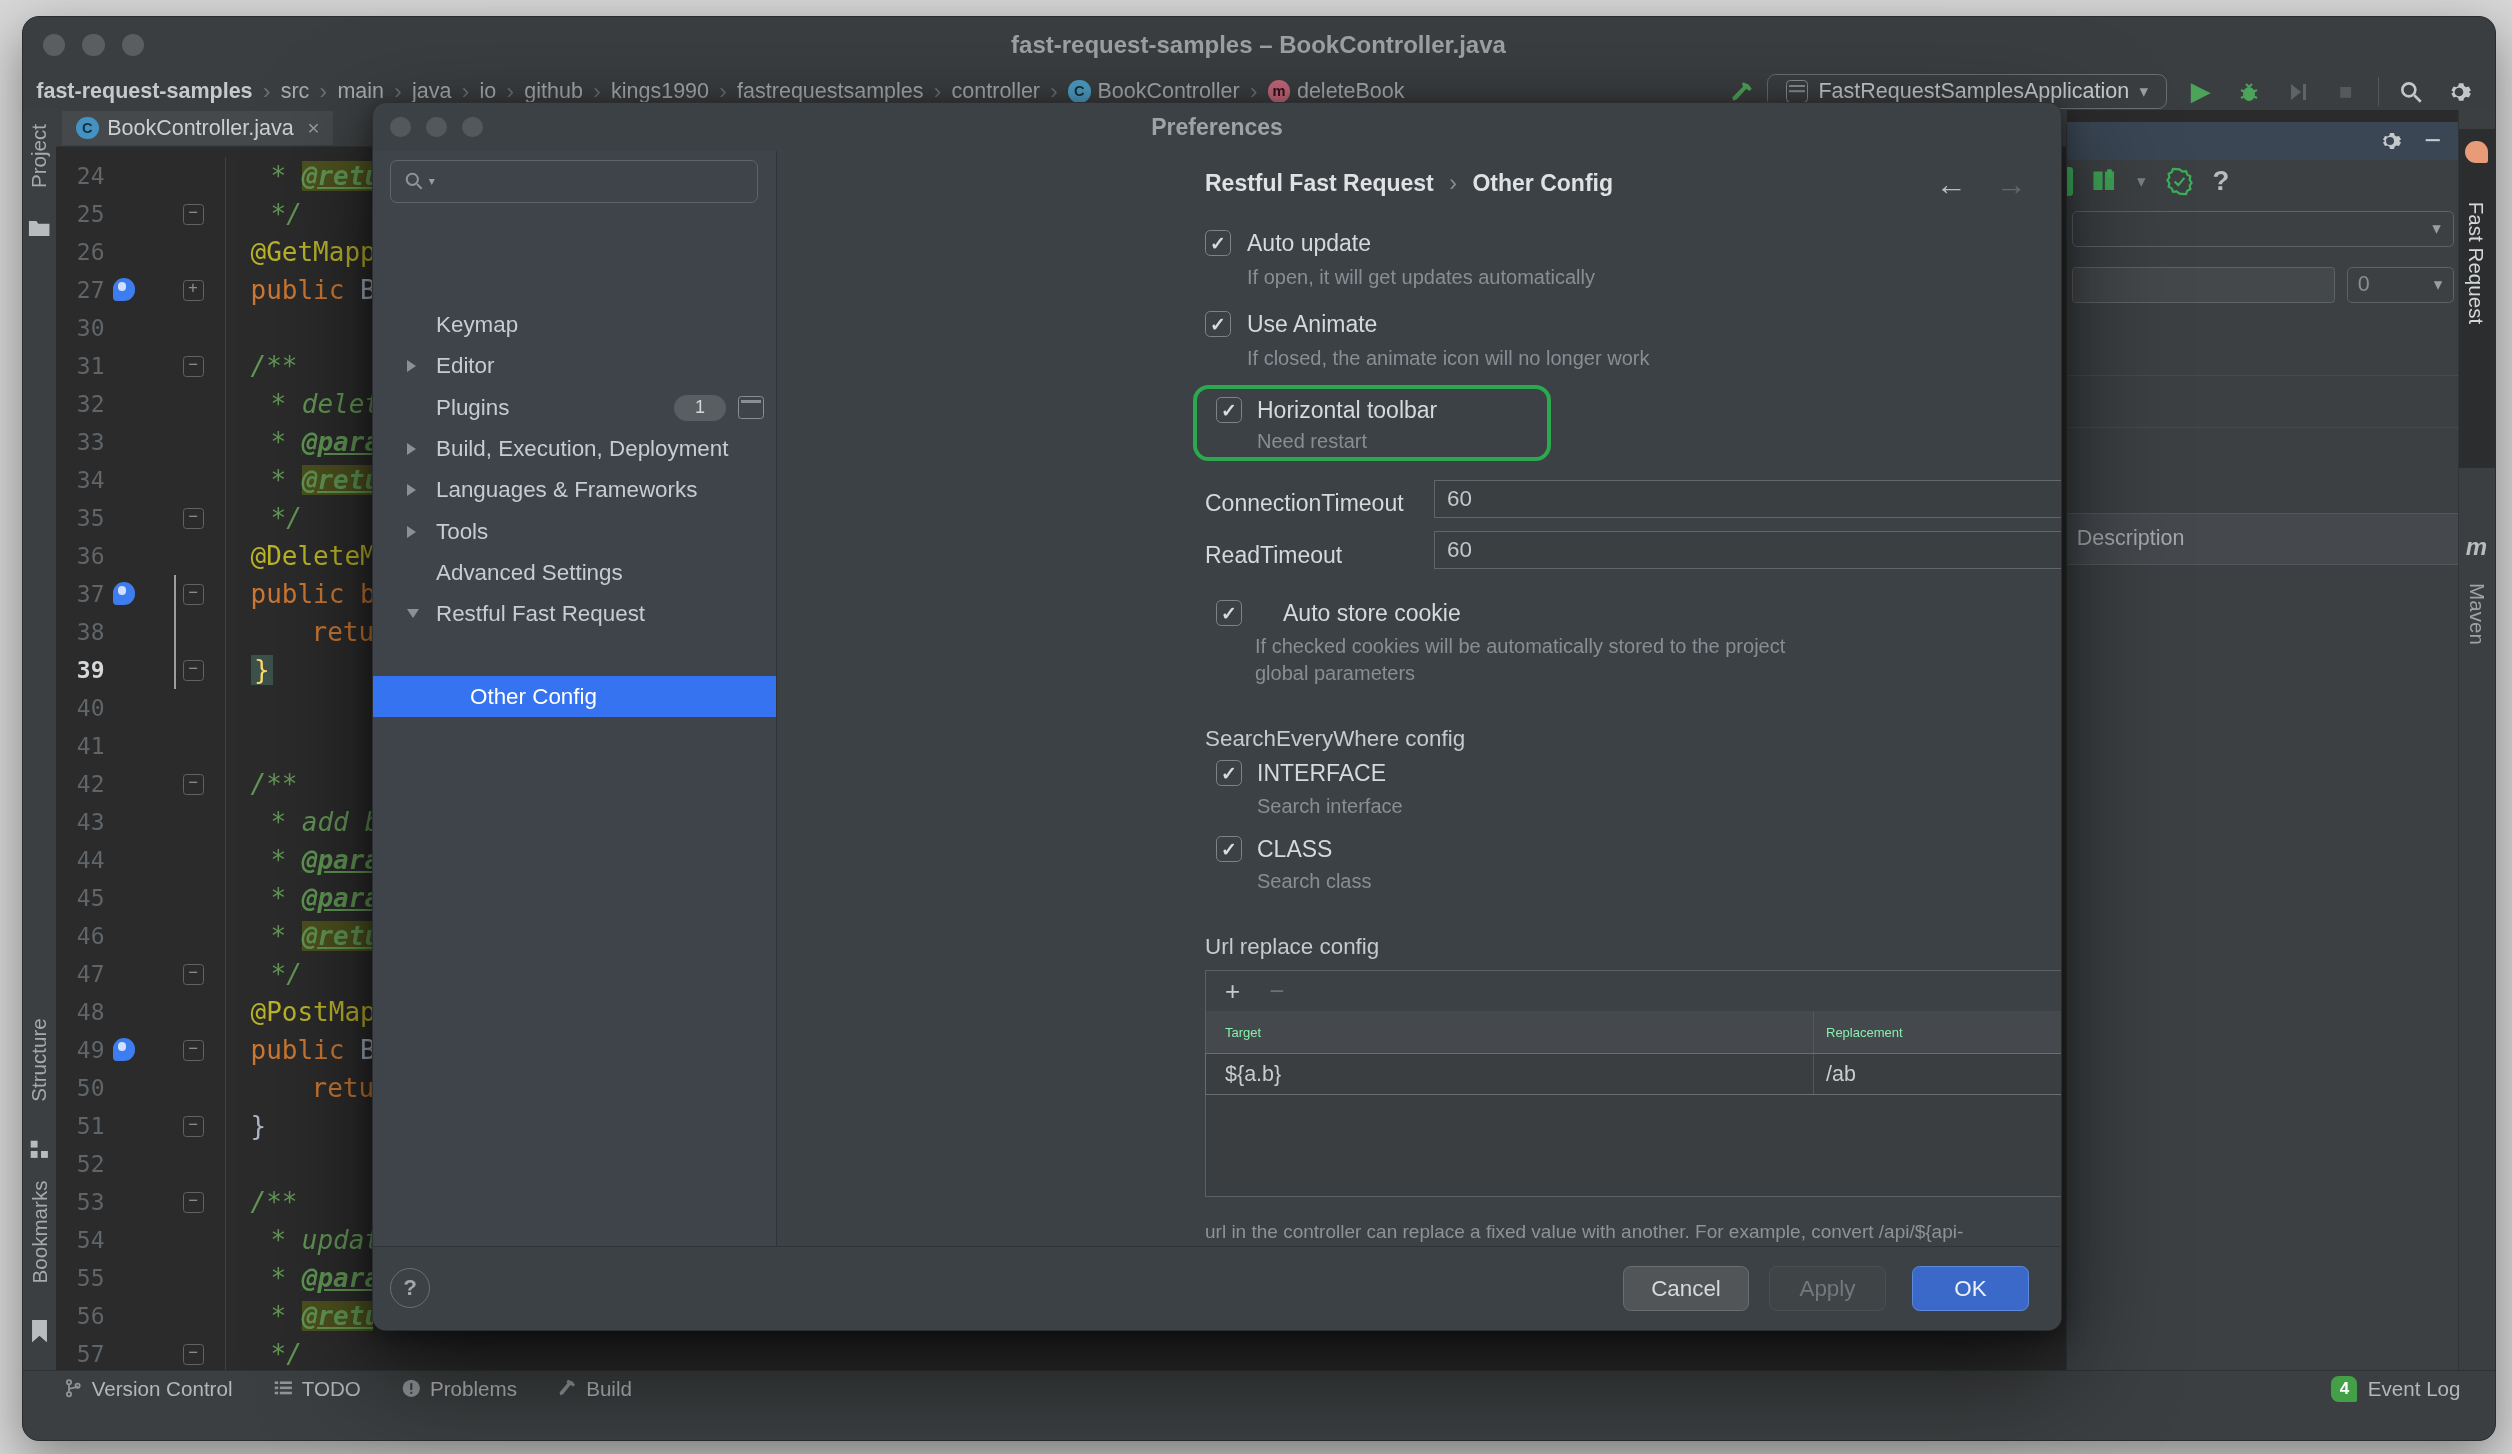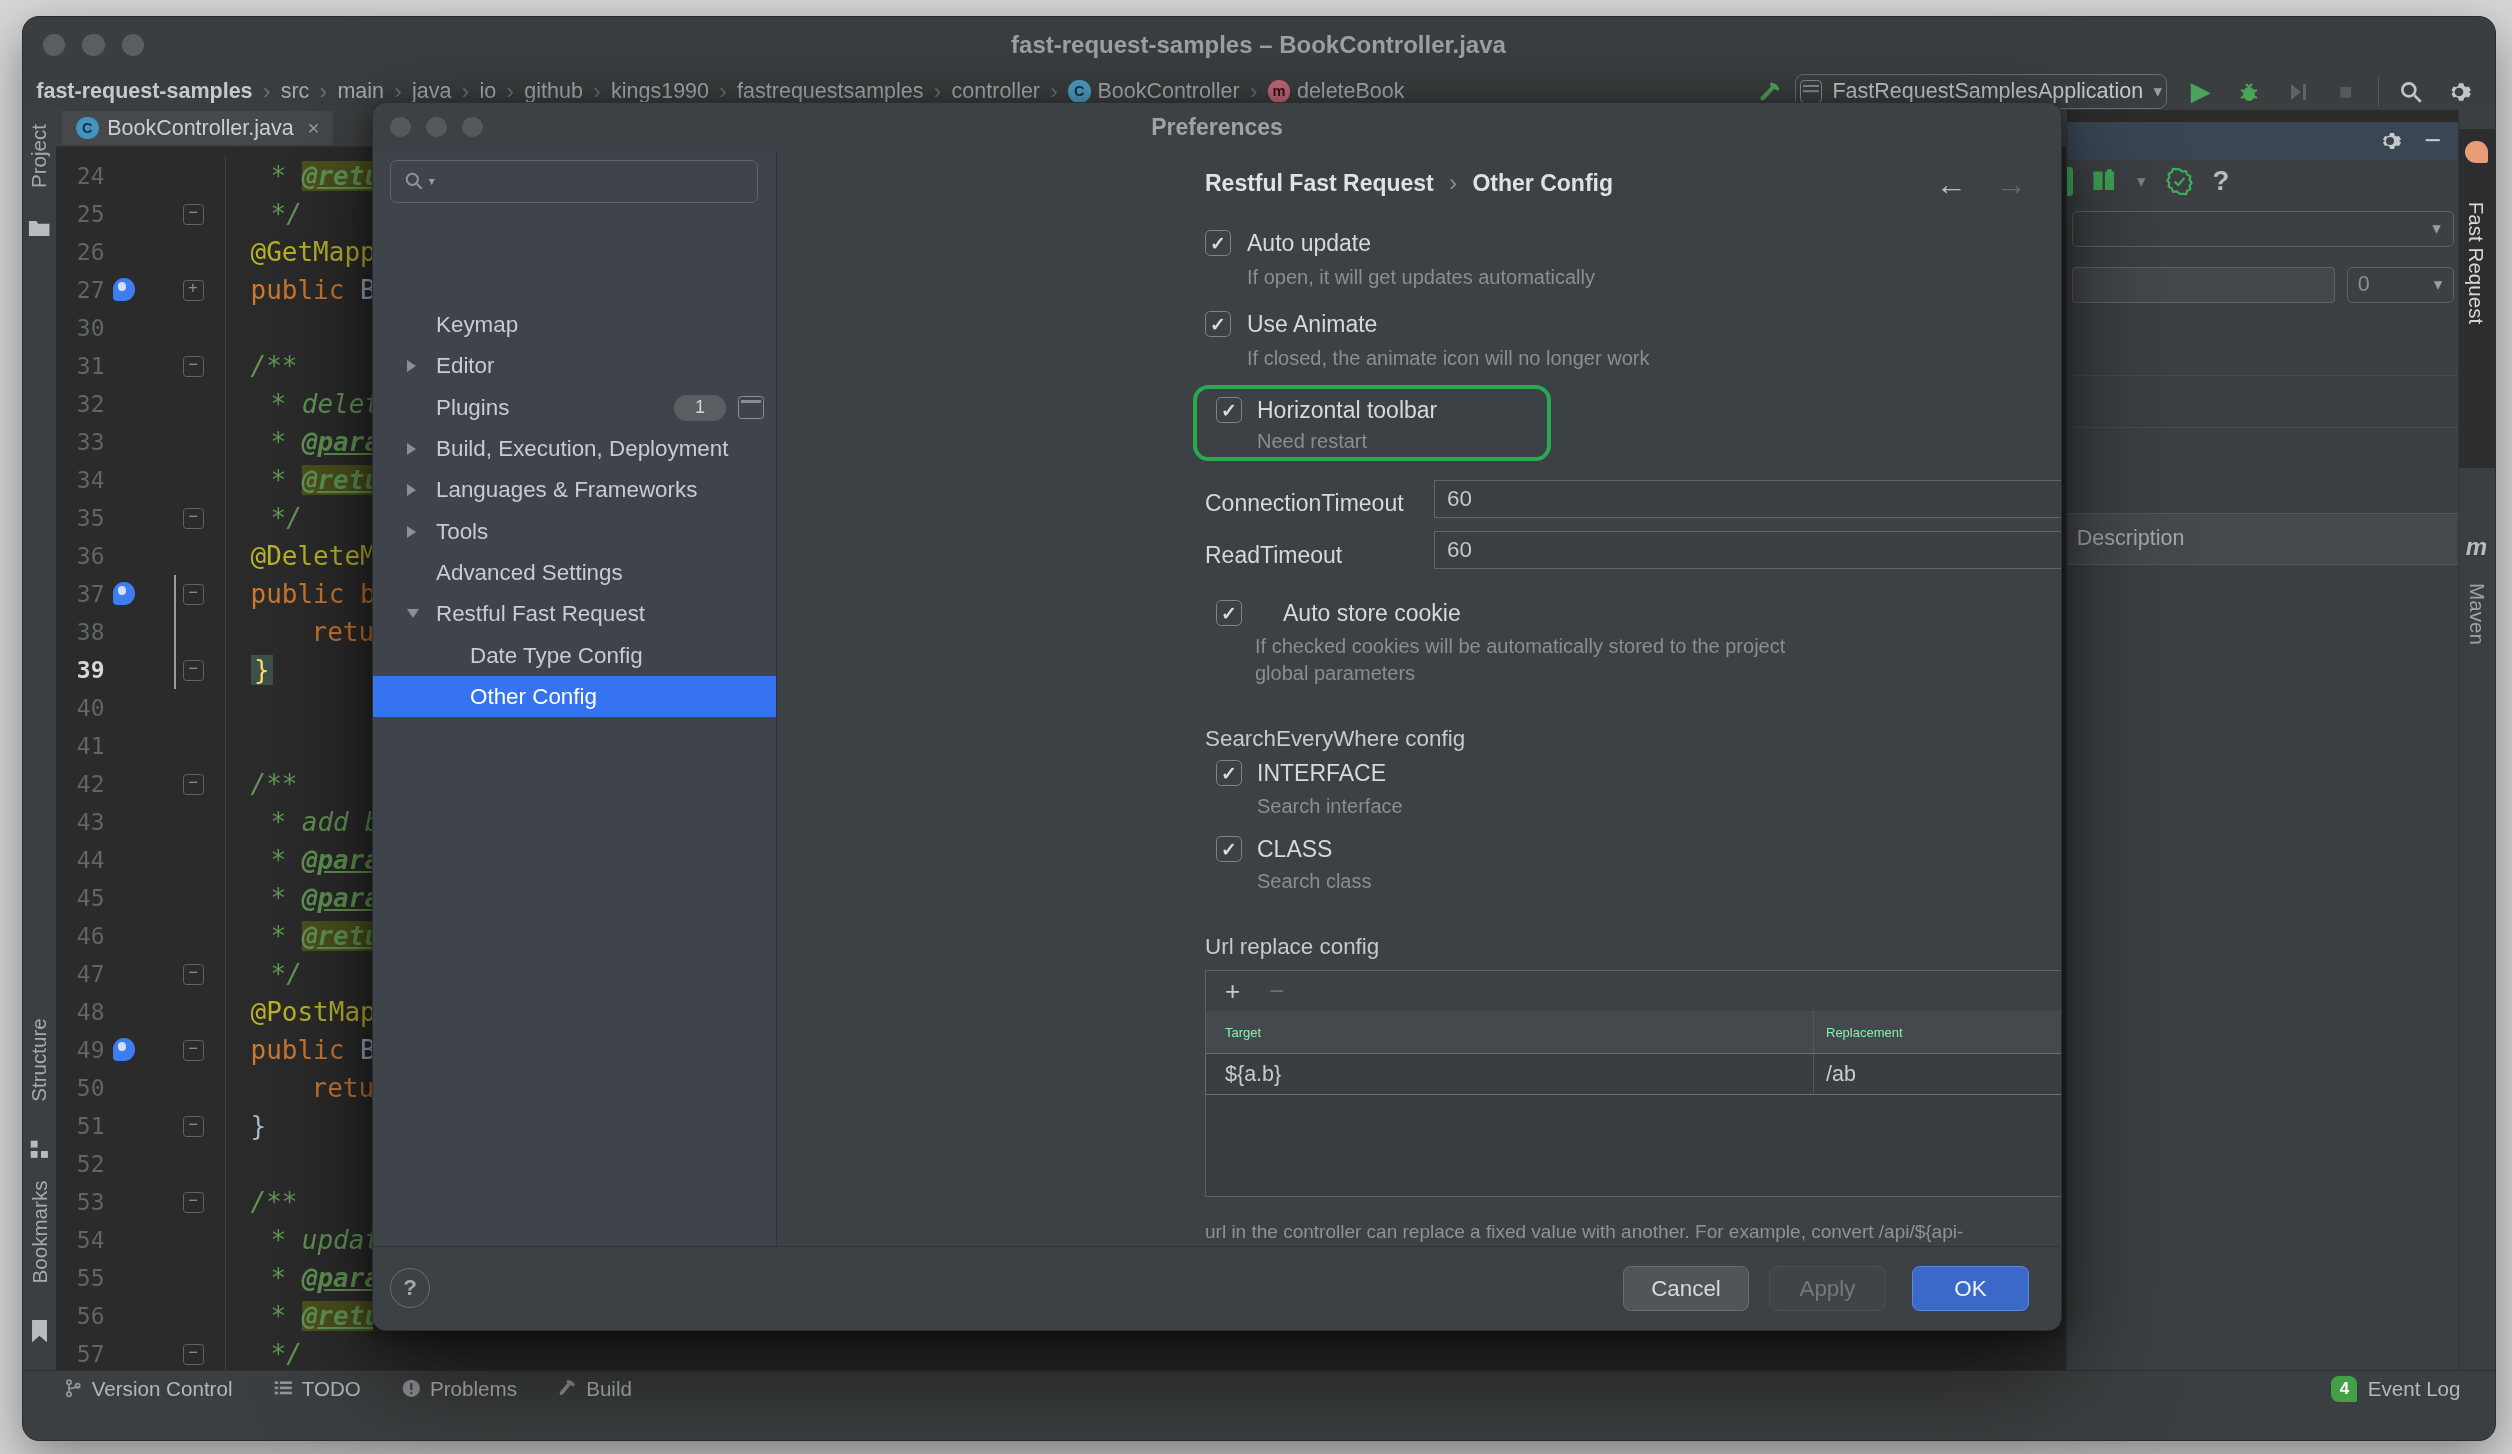--- a/index.html
+++ b/index.html
@@ -24,21 +24,21 @@
   .bc-item{color:#a9acaf;font-size:21.5px;}
   .bc-item.first{font-weight:bold;color:#c6c9cc;}
   .bc-sep{color:#6e7276;font-size:22.4px;margin:0 10.3px;}
   .bc-ic{width:22.4px;height:22.4px;border-radius:50%;display:inline-flex;align-items:center;justify-content:center;
     font-size:14.6px;font-weight:bold;margin-right:6.9px;vertical-align:middle;}
   .bc-ic.cls{background:#4fa0c8;color:#14323e;}
   .bc-ic.mth{background:#c4697b;color:#33101a;}
   .bc-right{position:absolute;right:0;top:57px;height:36px;display:flex;align-items:center;}
   .hammer{color:#4fa65a;margin-right:12px;}
   .runcombo{display:flex;align-items:center;gap:10.3px;border:1.7px solid #696e72;border-radius:8.6px;
-    height:33px;padding:0 4px;color:#c8cbce;font-size:21.5px;}
+    height:33px;padding:0 18px;color:#c8cbce;font-size:21.5px;}
   .appic{width:20.6px;height:20.6px;border:1.7px solid #8a8e92;border-radius:4.3px;position:relative;}
   .appic:after{content:"";position:absolute;left:2.6px;right:2.6px;top:3.4px;height:2.6px;background:#8a8e92;box-shadow:0 5.2px 0 #8a8e92;}
   .caret{color:#9a9ea1;font-size:17px;}
   .runbtns{display:flex;align-items:center;gap:22.4px;margin:0 19px 0 20.6px;}
   .icon24{width:26px;height:26px;display:inline-flex;align-items:center;justify-content:center;}
   .sep-v{width:0.9px;height:29px;background:#55585b;}
   .tr-icons{display:flex;align-items:center;gap:22.4px;margin:0 22.4px 0 19px;}
   
   .lstrip{position:absolute;left:0;top:93px;bottom:69px;width:33px;background:#3c3f41;border-right:0.9px solid #323537;}
   .vlabel{position:absolute;left:0;width:33px;display:flex;flex-direction:column;align-items:center;color:#a7aaad;font-size:20.6px;}
@@ -459,23 +459,20 @@
         <span class="chev right"></span>
         <span class="lbl">Tools</span>
       </div>
     <div class="titem" style="top:401px;">
         <span class="lbl">Advanced Settings</span>
       </div>
     <div class="titem" style="top:442px;">
         <span class="chev down" style="top:auto;"></span>
         <span class="lbl">Restful Fast Request</span>
       </div>
-    <div class="titem child" style="top:484px;">
-        <span class="lbl">Date Type Config</span>
-      </div>
     <div class="titem child sel" style="top:525px;">
         <span class="lbl">Other Config</span>
       </div>
   </div>
 
   <div class="content">
     <div class="c-head">
       <span>Restful Fast Request</span><span class="sep">›</span><span>Other Config</span>
     </div>
     <div class="navarrows">

